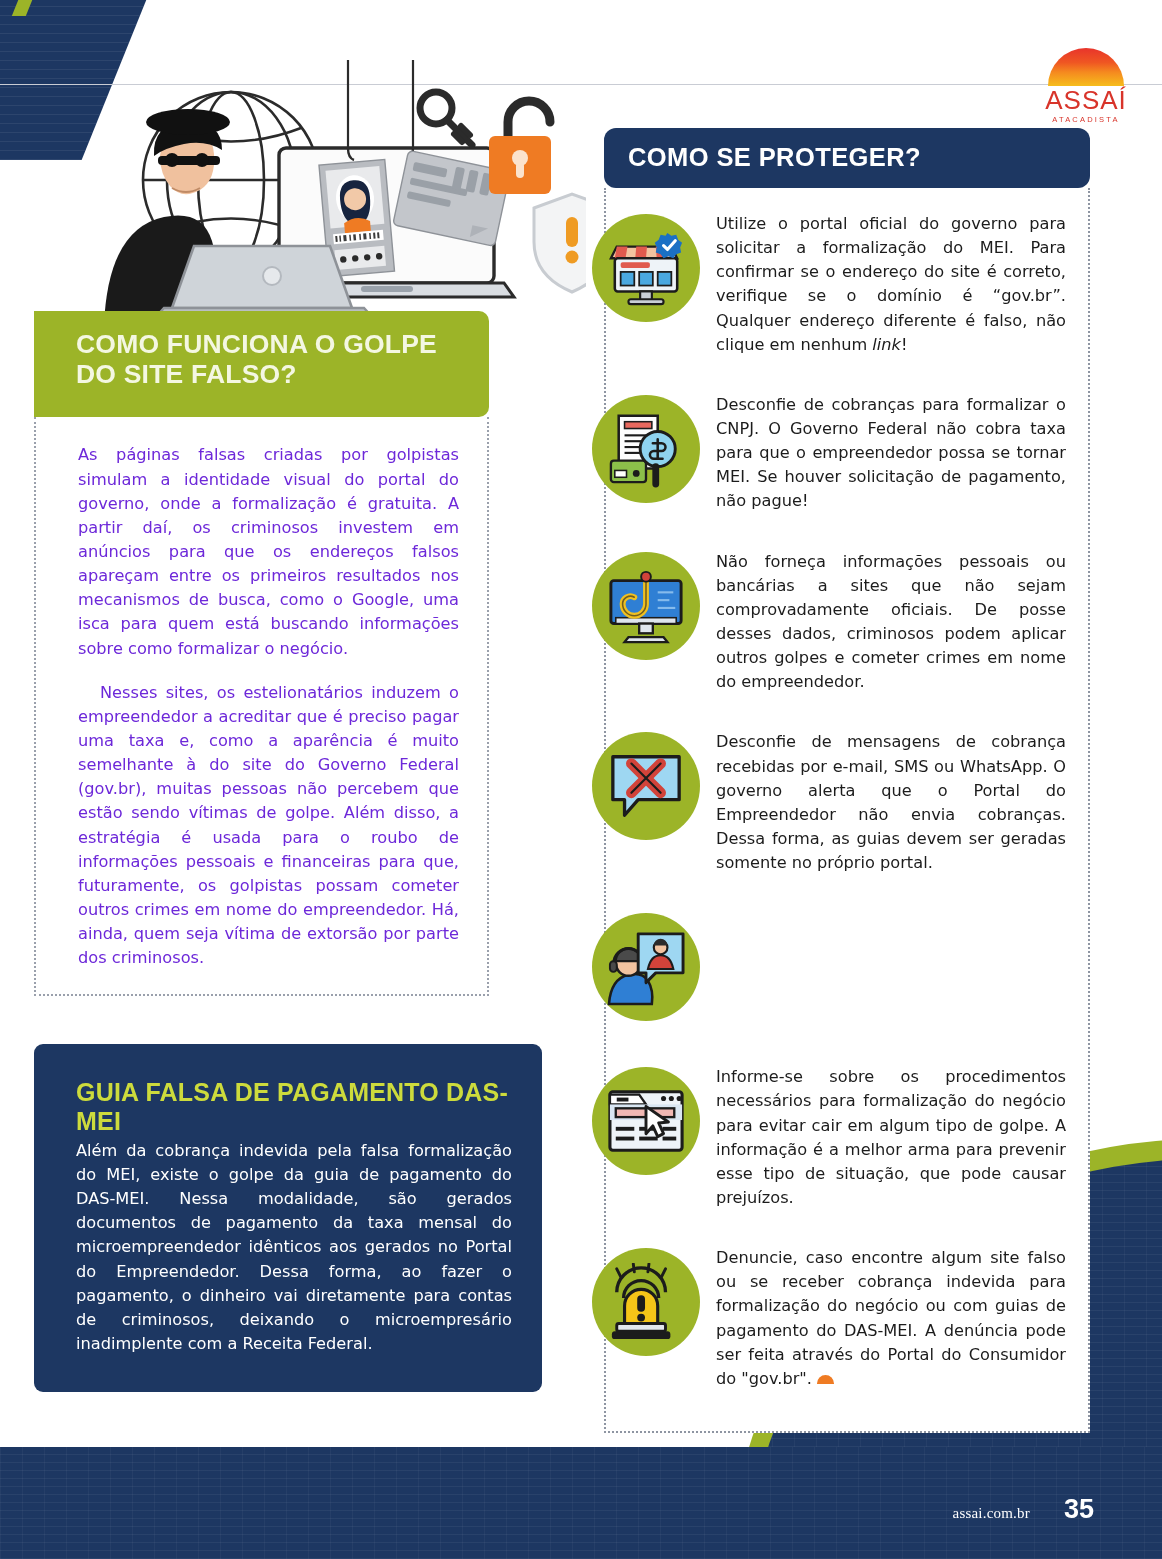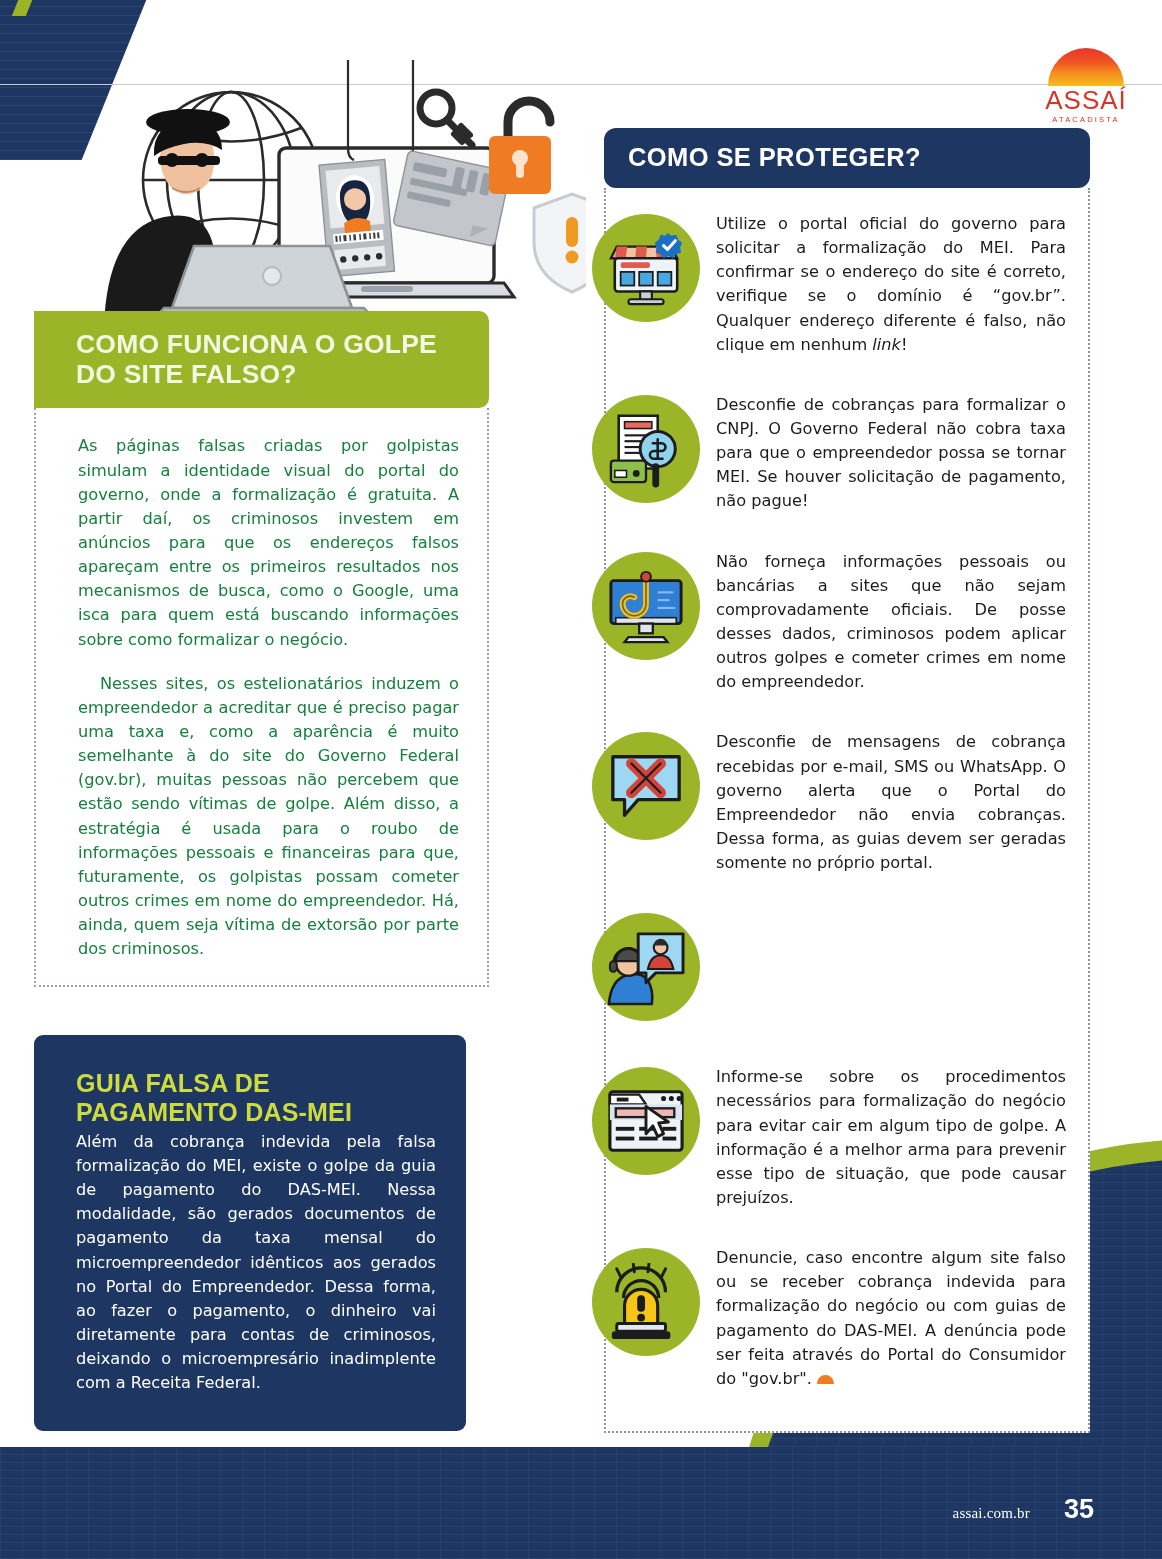--- a/index.html
+++ b/index.html
@@ -80,42 +80,42 @@
 
   
   .illus { position: absolute; left: 76px; top: 60px; width: 510px; height: 265px; }
   .illus svg { width: 100%; height: 100%; display:block; }
 
   
   .left-col { position: absolute; left: 76px; top: 311px; width: 455px; z-index: 3;}
   .green-head {
     background: #9cb428; color: #f4f7e2;
     border-radius: 0 10px 10px 0;
-    padding: 18px 26px 19px 42px;
+    padding: 18px 26px 28px 42px;
     font-size: 26.5px; font-weight: bold; line-height: 1.14;
     letter-spacing: .2px;
     margin-left: -42px;
     width: 455px;
   }
   .left-body {
     border: 2px dotted #9aa0ac;
     border-top: none;
     padding: 26px 28px 24px 42px;
     margin-left: -42px;
     width: 455px;
     background: #fff;
   }
   .left-body p {
-    font-size: 16.2px; line-height: 1.49; color: #15803d;
+    font-size: 16.2px; line-height: 1.49; color: #6d28d9;
     text-align: justify; font-family:"DejaVu Sans", sans-serif;
   }
   .left-body p + p { margin-top: 20px; text-indent: 22px; }
 
   .navy-box {
-    margin-top: 48px; margin-left: -42px; width: 432px;
+    margin-top: 48px; margin-left: -42px; width: 508px;
     background: #1d3762; color: #ffffff;
     border-radius: 9px;
     padding: 34px 30px 36px 42px;
   }
   .navy-title {
     color: #cddb3c; font-size: 25px; font-weight: bold; line-height: 1.13;
     letter-spacing: .2px; margin-bottom: 4px;
   }
   .navy-box p {
     font-size: 16.2px; line-height: 1.49; text-align: justify;

